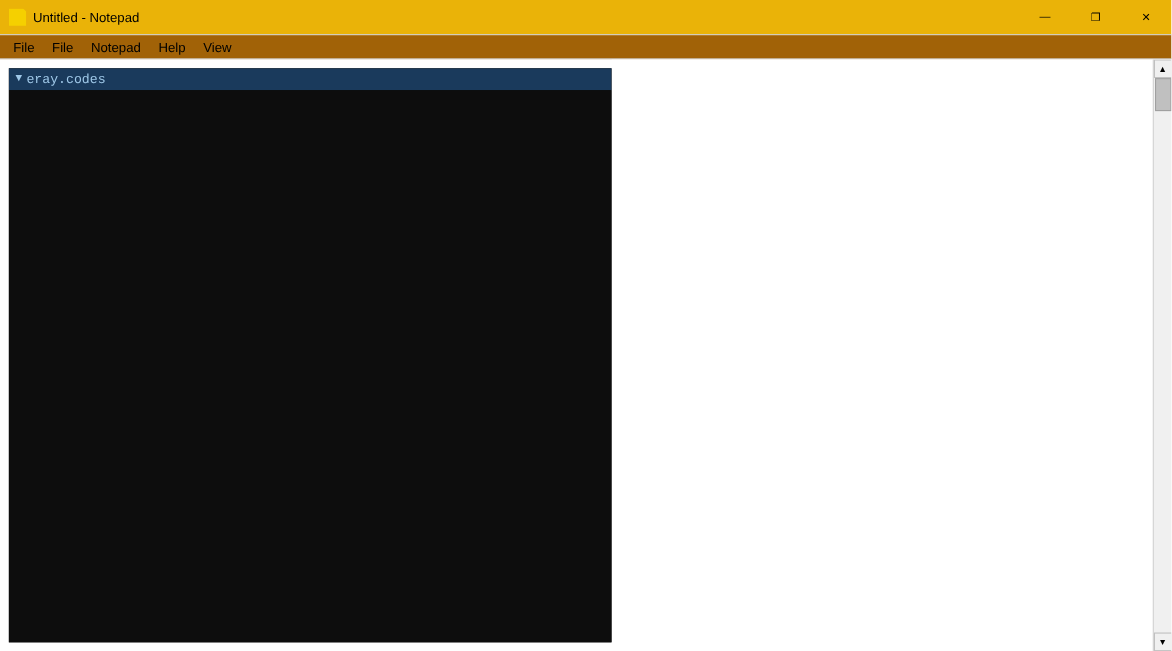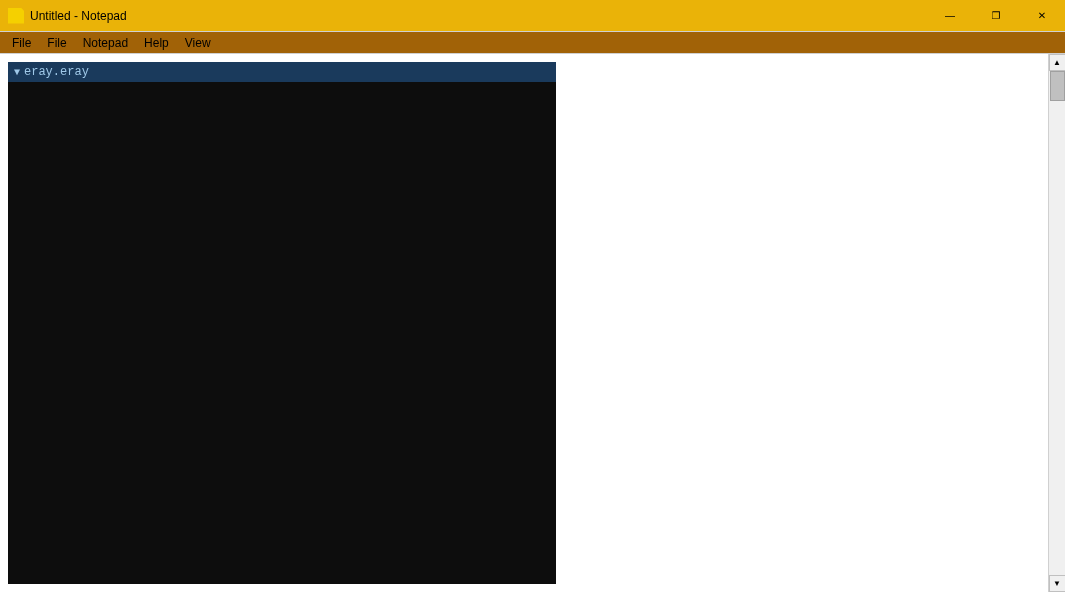--- a/index.html
+++ b/index.html
@@ -211,21 +211,21 @@
   <span class="menu-item">Help</span>
   <span class="menu-item">View</span>
 </div>
 
 <div class="main-content">
 
   <div class="notepad-editor">
 
     <div class="autocomplete-dropdown">
       <span class="dropdown-arrow">▼</span>
-      <span>eray.eray</span>
+      <span>eray.codes</span>
     </div>
 
     <textarea class="editor-content" spellcheck="false" style=""></textarea>
   </div>
 
   <div class="right-panel"></div>
 
   <div class="window-scrollbar">
     <div class="scroll-btn">▲</div>
     <div class="scroll-track">

